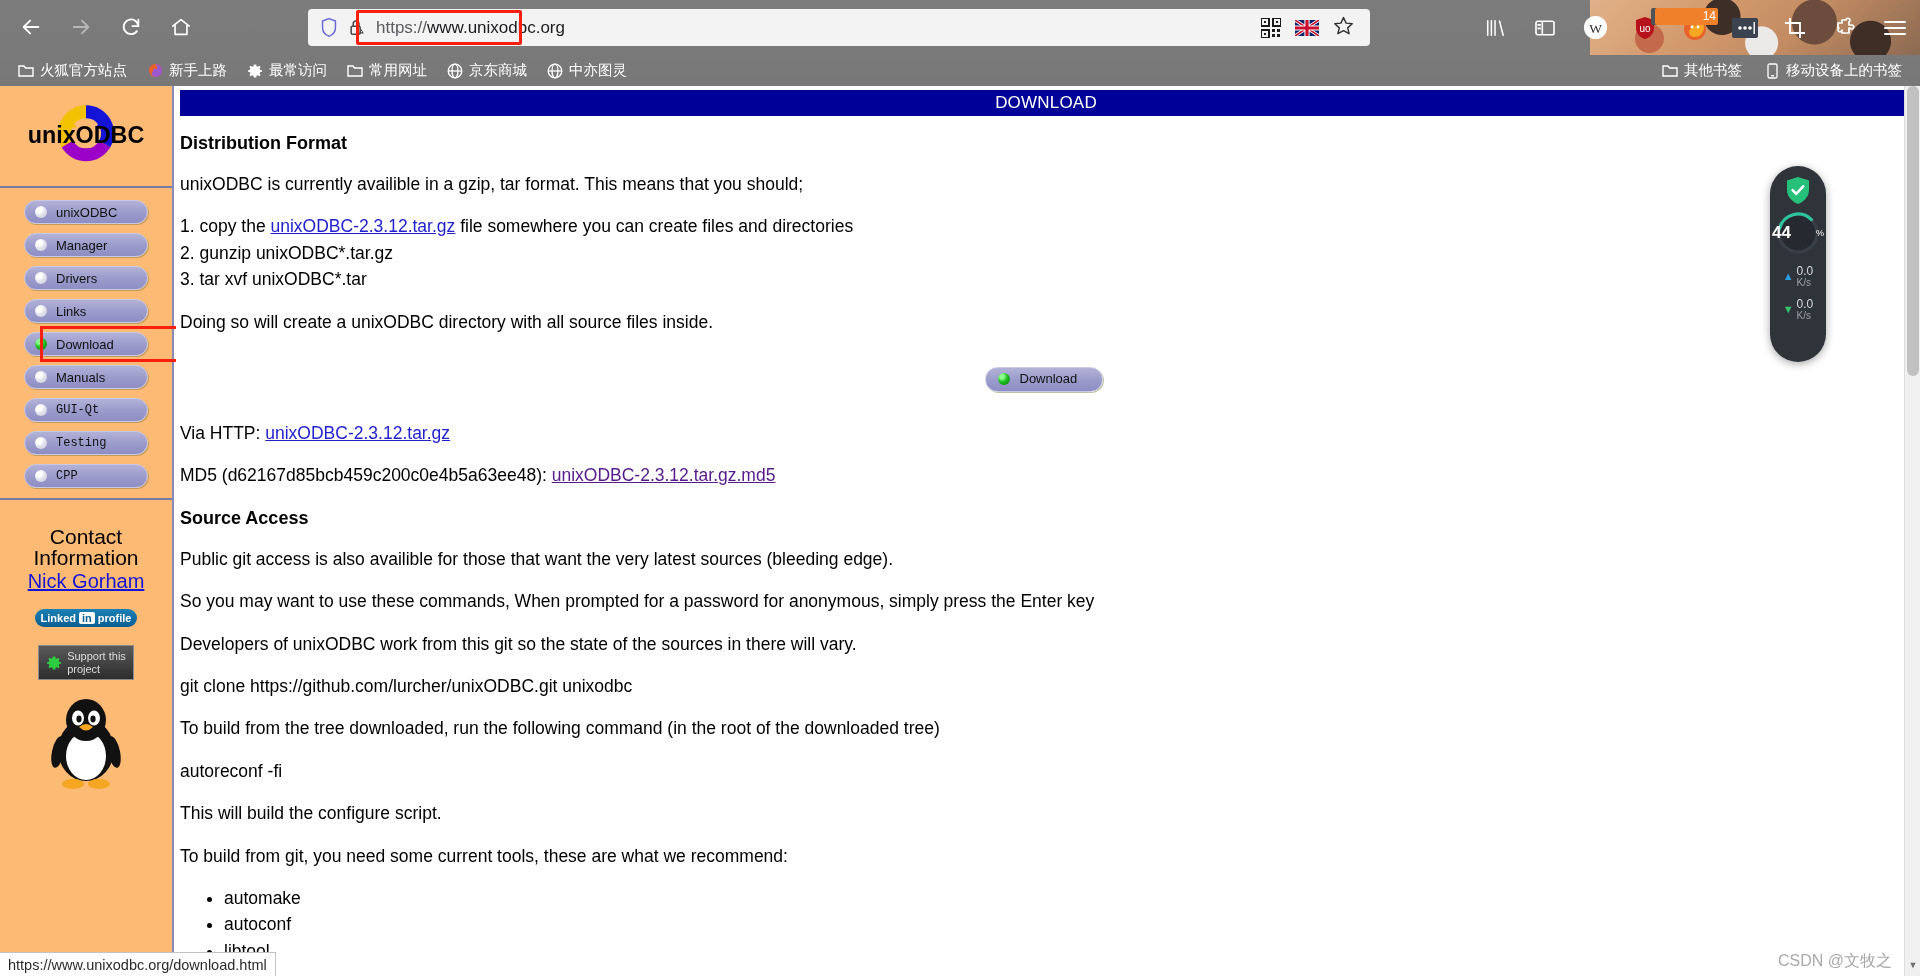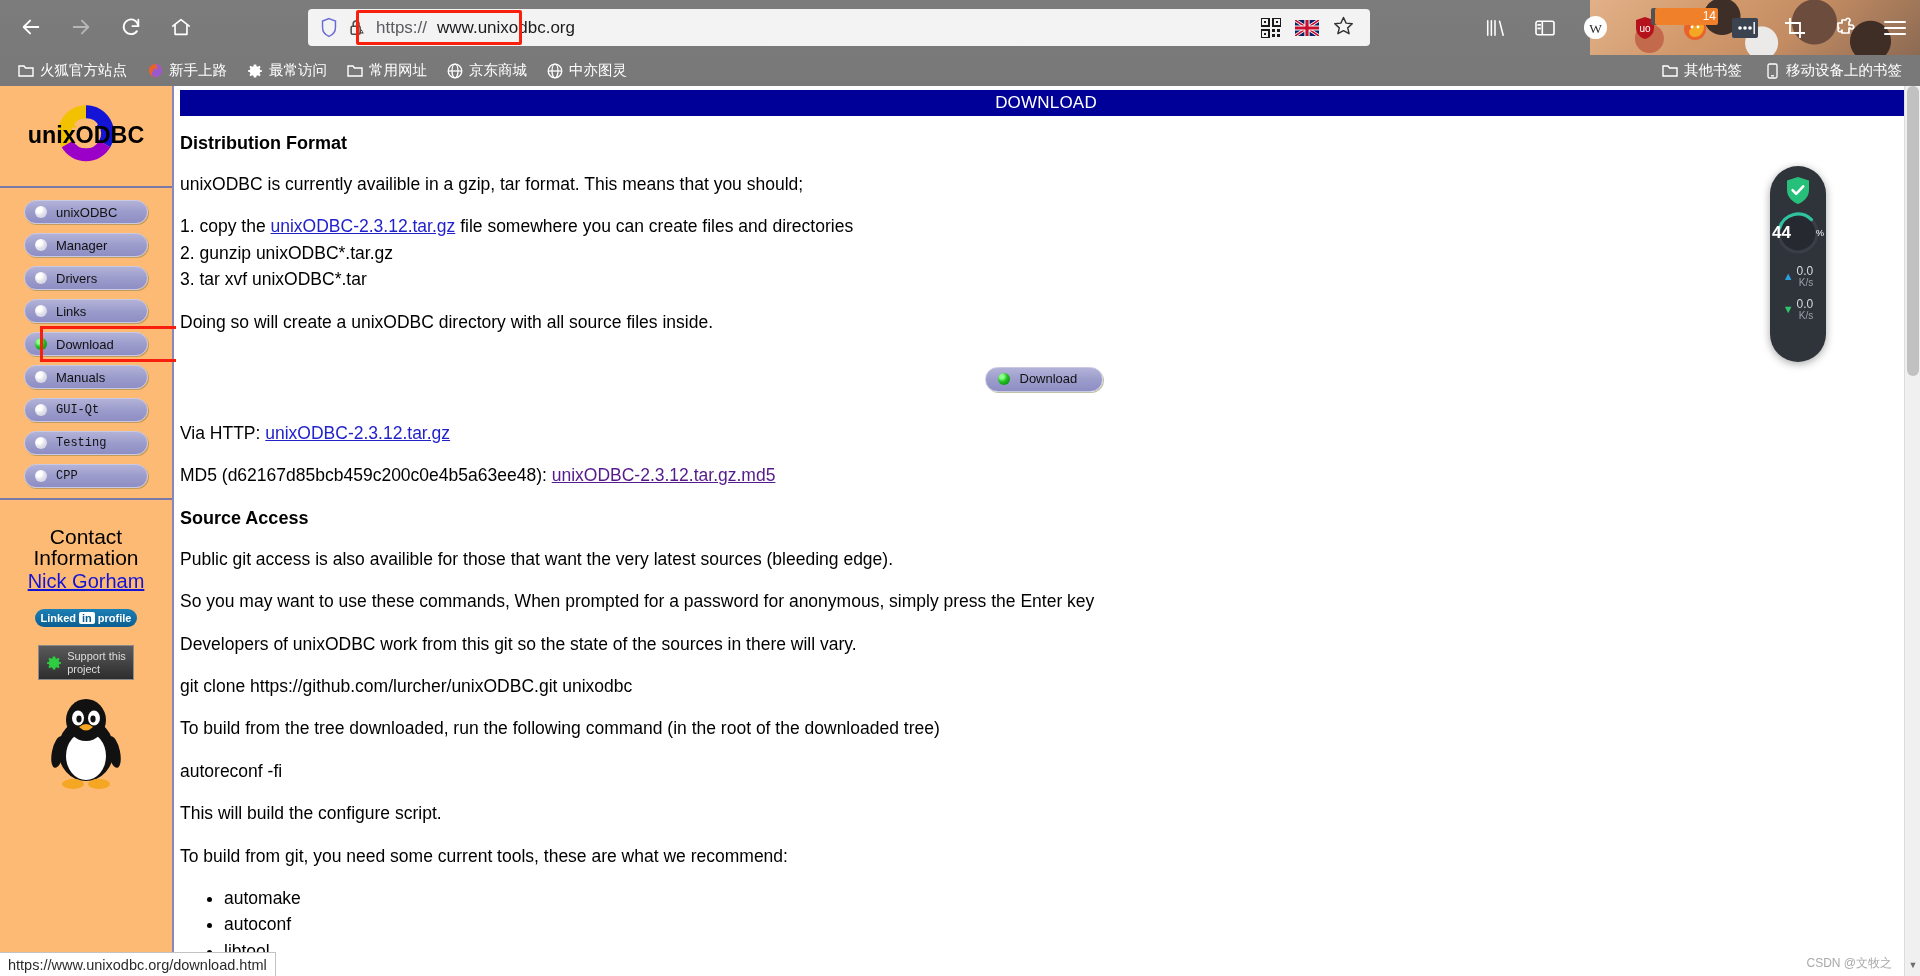--- a/index.html
+++ b/index.html
@@ -50,21 +50,21 @@
   #shield-icon-wrap { width: 30px; display: flex; justify-content: center; align-items: center; margin-left: 6px;}
   #lock-icon-wrap { width: 26px; display: flex; justify-content: center; align-items: center;}
   #url-highlight {
     position: absolute; left: 48px; top: 1px; width: 166px; height: 35px;
     border: 3px solid #f81f0c; border-radius: 2px; pointer-events: none;
   }
   #url-text {
     font-size: 17px; color: #5b5b60; margin-left: 6px;
     font-family: "Liberation Sans", sans-serif; white-space: nowrap;
   }
-  #url-text b { color: #1c1c1e; font-weight: 400; margin-left: 10px; }
+  #url-text b { color: #1c1c1e; font-weight: 400; }
   #urlbar-right { margin-left: auto; display: flex; align-items: center; gap: 14px; padding-right: 16px;}
   .qr-box { width: 20px; height: 20px; display:block; }
   .flag-uk { width: 24px; height: 16px; display:block; }
 
   
   #toolbar-right { position: absolute; right: 10px; top: 0; height: 55px; display: flex; align-items: center; gap: 20px; }
   .tb-icon { position: relative; width: 30px; height: 30px; display: flex; align-items: center; justify-content: center; color: #fff; }
   .badge {
     position: absolute; top: -5px; right: -8px; min-width: 17px; height: 17px;
     background: #4f5257; color: #fff; font-size: 12px; line-height: 17px;
@@ -184,42 +184,42 @@
   }
   #shield-badge { width: 26px; height: 29px; }
   #percent-ring { position: relative; width: 44px; height: 44px; margin-top: 6px; }
   #percent-ring .txt {
     position: absolute; inset: 0; display: flex; align-items: center; justify-content: center;
     color: #fff; font-size: 17px; font-weight: bold; gap: 24px;
   }
   #percent-ring .txt small { font-size: 9px; font-weight: normal; margin-left: 1px; }
   .spd { display: flex; align-items: center; gap: 3px; margin-top: 10px; }
   .spd .arrow { font-size: 11px; line-height: 1; }
-  .spd .vals { color: #d7d9dd; font-size: 12px; line-height: 1.05; text-align: right; }
+  .spd .vals { color: #d7d9dd; font-size: 12px; line-height: 1.05; text-align: left; }
   .spd .vals .u { font-size: 10px; color: #9aa0a8; display: block; }
 
   
   #scrollbar {
     position: absolute; right: 0; top: 0; width: 16px; height: 890px;
     background: #f0f0f0; border-left: 1px solid #dcdcdc;
   }
   #scroll-thumb { position: absolute; top: 0; left: 2px; width: 12px; height: 290px; background: #c1c1c1; border-radius: 6px; }
   #scroll-up, #scroll-down { position: absolute; left: 0; width: 16px; height: 16px; color: #6e6e6e; font-size: 9px; text-align: center; }
   #scroll-up { top: 0; } #scroll-down { bottom: 0; }
 
   
   #status-tooltip {
     position: absolute; left: 0; bottom: 0; height: 24px;
     background: #ffffff; border: 1px solid #c3c3c3; border-left: none; border-bottom: none;
     padding: 0 8px; display: flex; align-items: center;
     font-size: 14.5px; color: #2b2b2b; z-index: 20;
   }
   #csdn-watermark {
     position: absolute; right: 28px; bottom: 4px;
-    font-size: 12px; color: #a9a9a9; z-index: 20; margin-top: 16px;
+    font-size: 16px; color: #a9a9a9; z-index: 20; margin-top: 16px;
   }
 </style>
 </head>
 <body>
 
 <div id="browser-chrome">
   <div id="chrome-persona"></div>
 
   <div id="nav-row">
     <div class="navbtn" id="nav-back">

